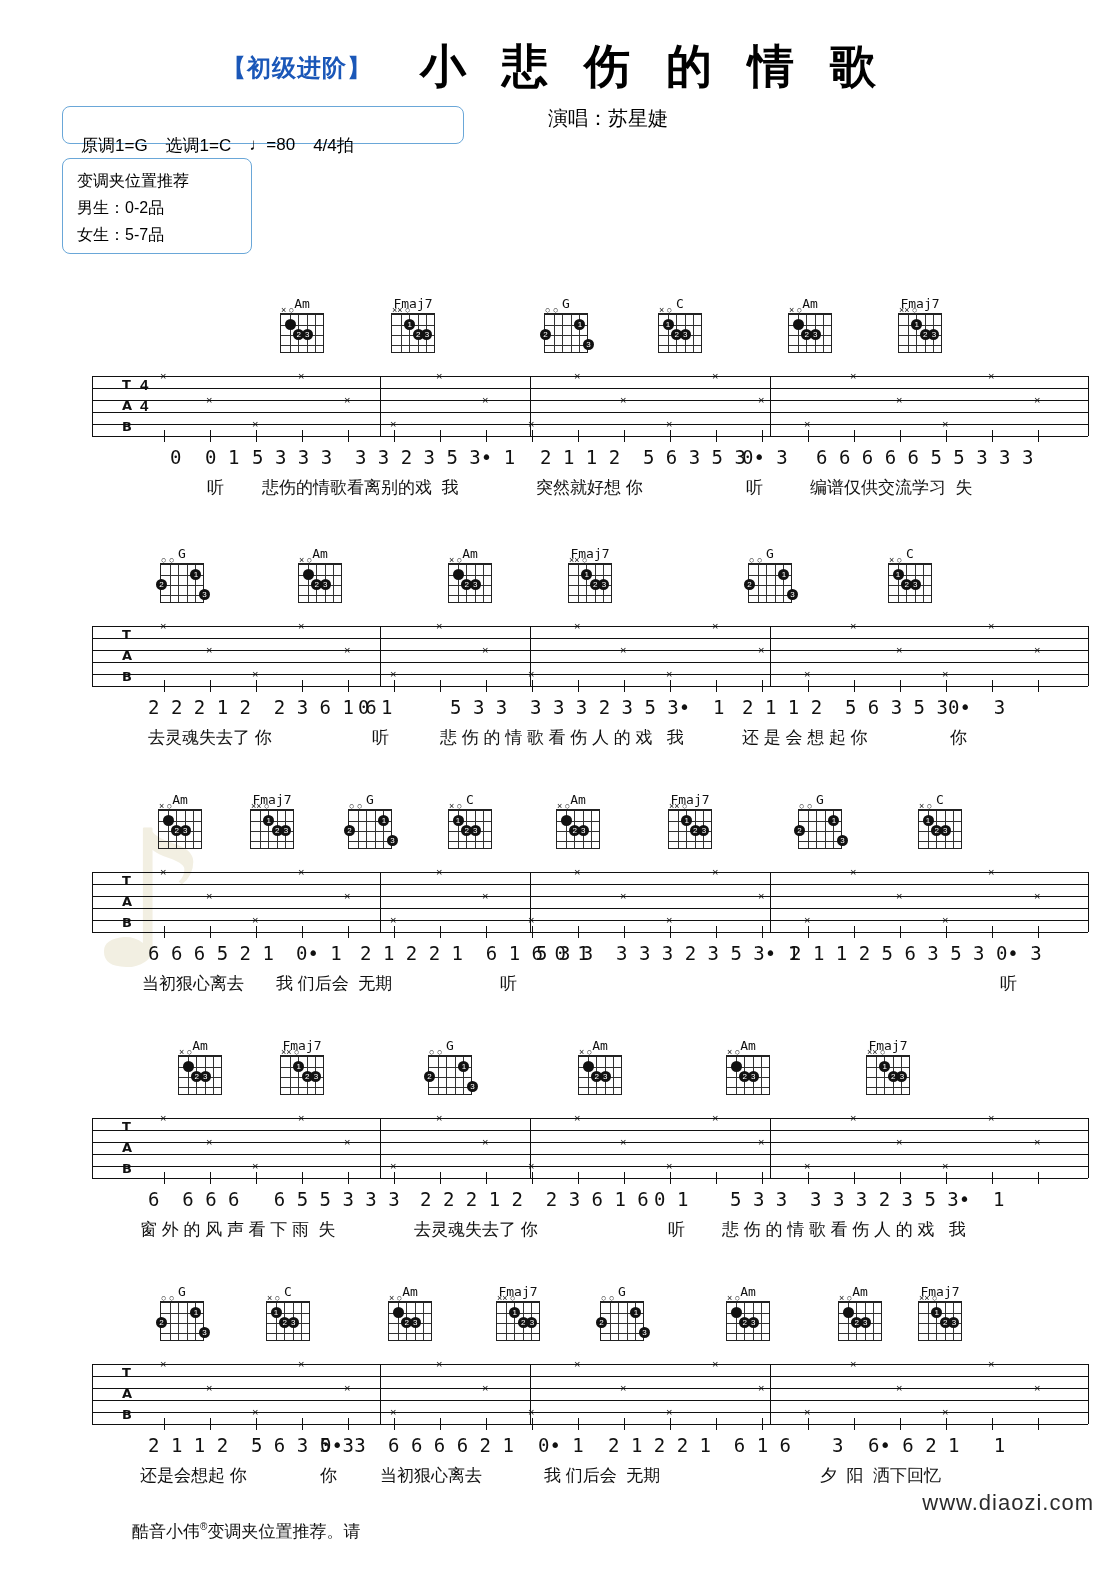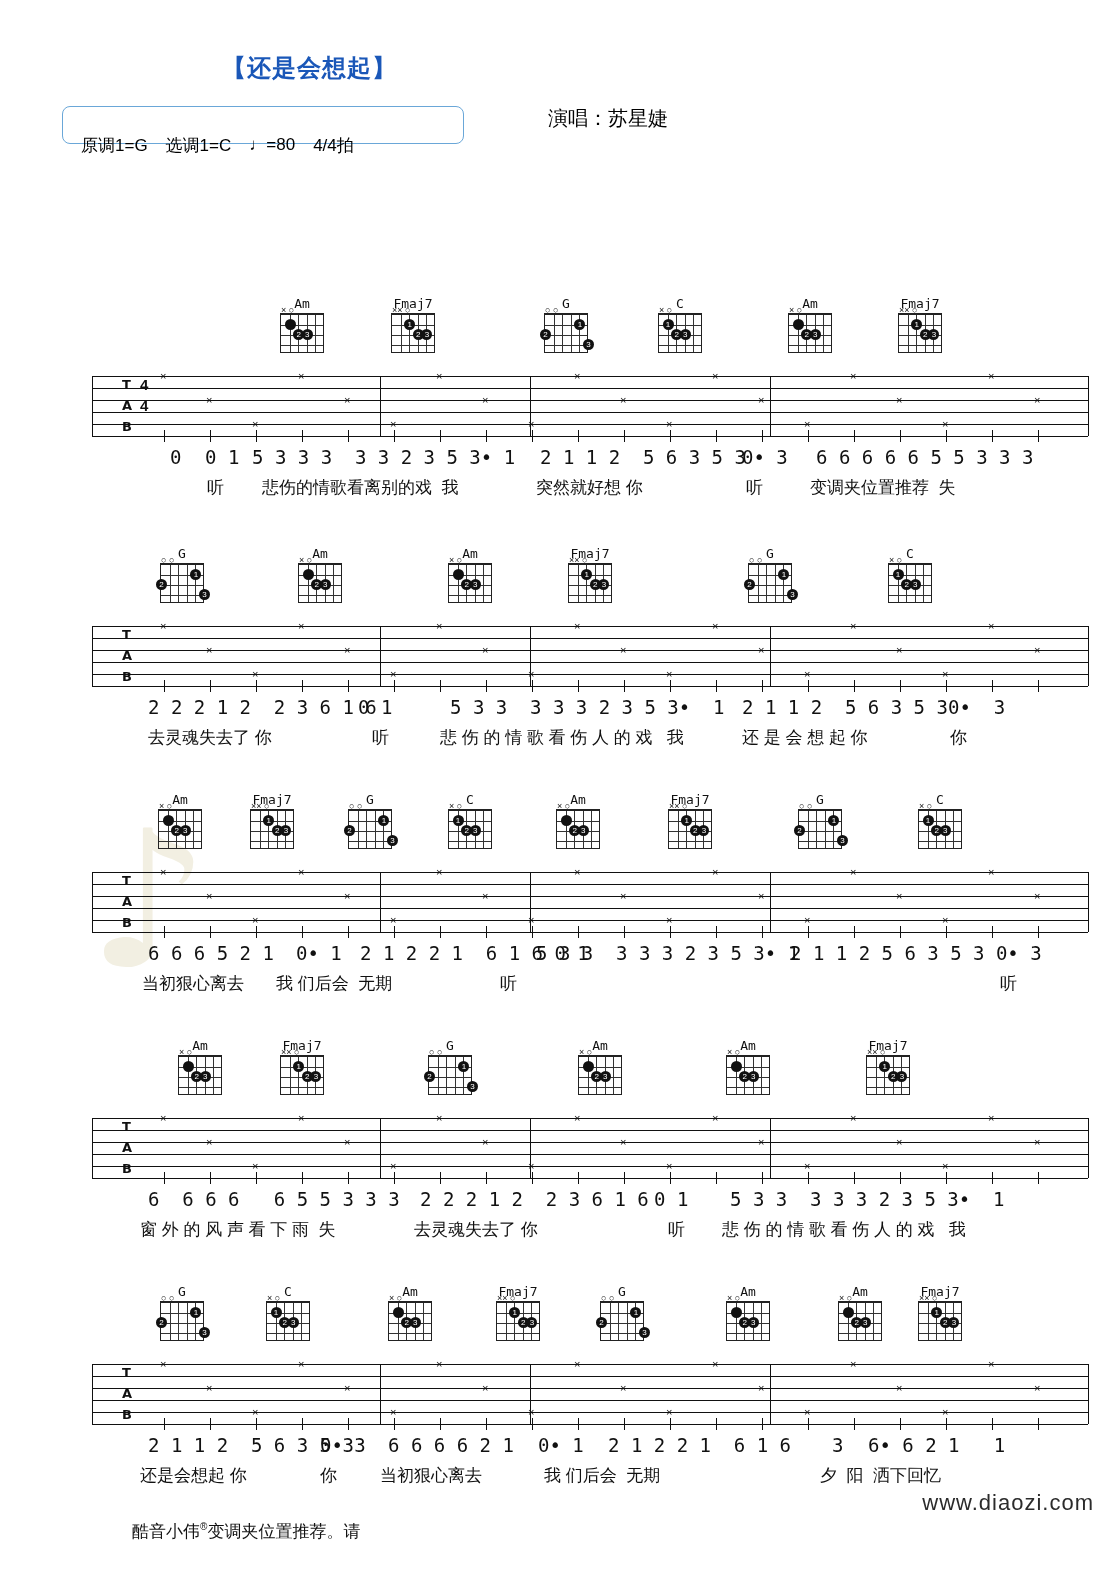--- a/index.html
+++ b/index.html
@@ -113,30 +113,36 @@
     pointer-events:none;
   }
 </style>
 </head>
 <body>
 
 <div class="page">
 
   <div class="ghost">♪</div>
 
-  <div class="title-badge">【还是会想起】</div>
+  <div class="title-badge">【初级进阶】</div>
+  <div class="song-title">小 悲 伤 的 情 歌</div>
   <div class="singer">演唱：苏星婕</div>
 
   <div class="key-box">
     <span>原调1=G</span>
     <span>选调1=C</span>
     <span>♩=80</span>
     <span>4/4拍</span>
   </div>
 
+  <div class="capo-box">
+    <div>变调夹位置推荐</div>
+    <div>男生：0-2品</div>
+    <div>女生：5-7品</div>
+  </div>
 
 
   <div id="systems">
       <div class="system" style="top: 296px;">
         <div class="chords">
           <div class="chord" style="left: 272px;">
             <div class="cname">Am</div>
             <div class="grid">
               <div class="v" style="left: 8.6px;"></div>
               <div class="v" style="left: 17.2px;"></div>
@@ -293,21 +299,21 @@
           <span style="left: 252px;">5 3 3 3  3 3 2 3 5 3• 1</span>
           <span style="left: 540px;">2 1 1 2  5 6 3 5 3</span>
           <span style="left: 742px;">0• 3</span>
           <span style="left: 816px;">6 6 6 6 6 5 5 3 3 3</span>
         </div>
         <div class="lyrics">
           <span style="left: 207px;">听</span>
           <span style="left: 262px;">悲伤的情歌看离别的戏  我</span>
           <span style="left: 536px;">突然就好想 你</span>
           <span style="left: 746px;">听</span>
-          <span style="left: 810px;">变调夹位置推荐  失</span>
+          <span style="left: 810px;">编谱仅供交流学习  失</span>
         </div>
       </div>
       <div class="system" style="top: 546px;">
         <div class="chords">
           <div class="chord" style="left: 152px;">
             <div class="cname">G</div>
             <div class="grid">
               <div class="v" style="left: 8.6px;"></div>
               <div class="v" style="left: 17.2px;"></div>
               <div class="v" style="left: 25.8px;"></div>

